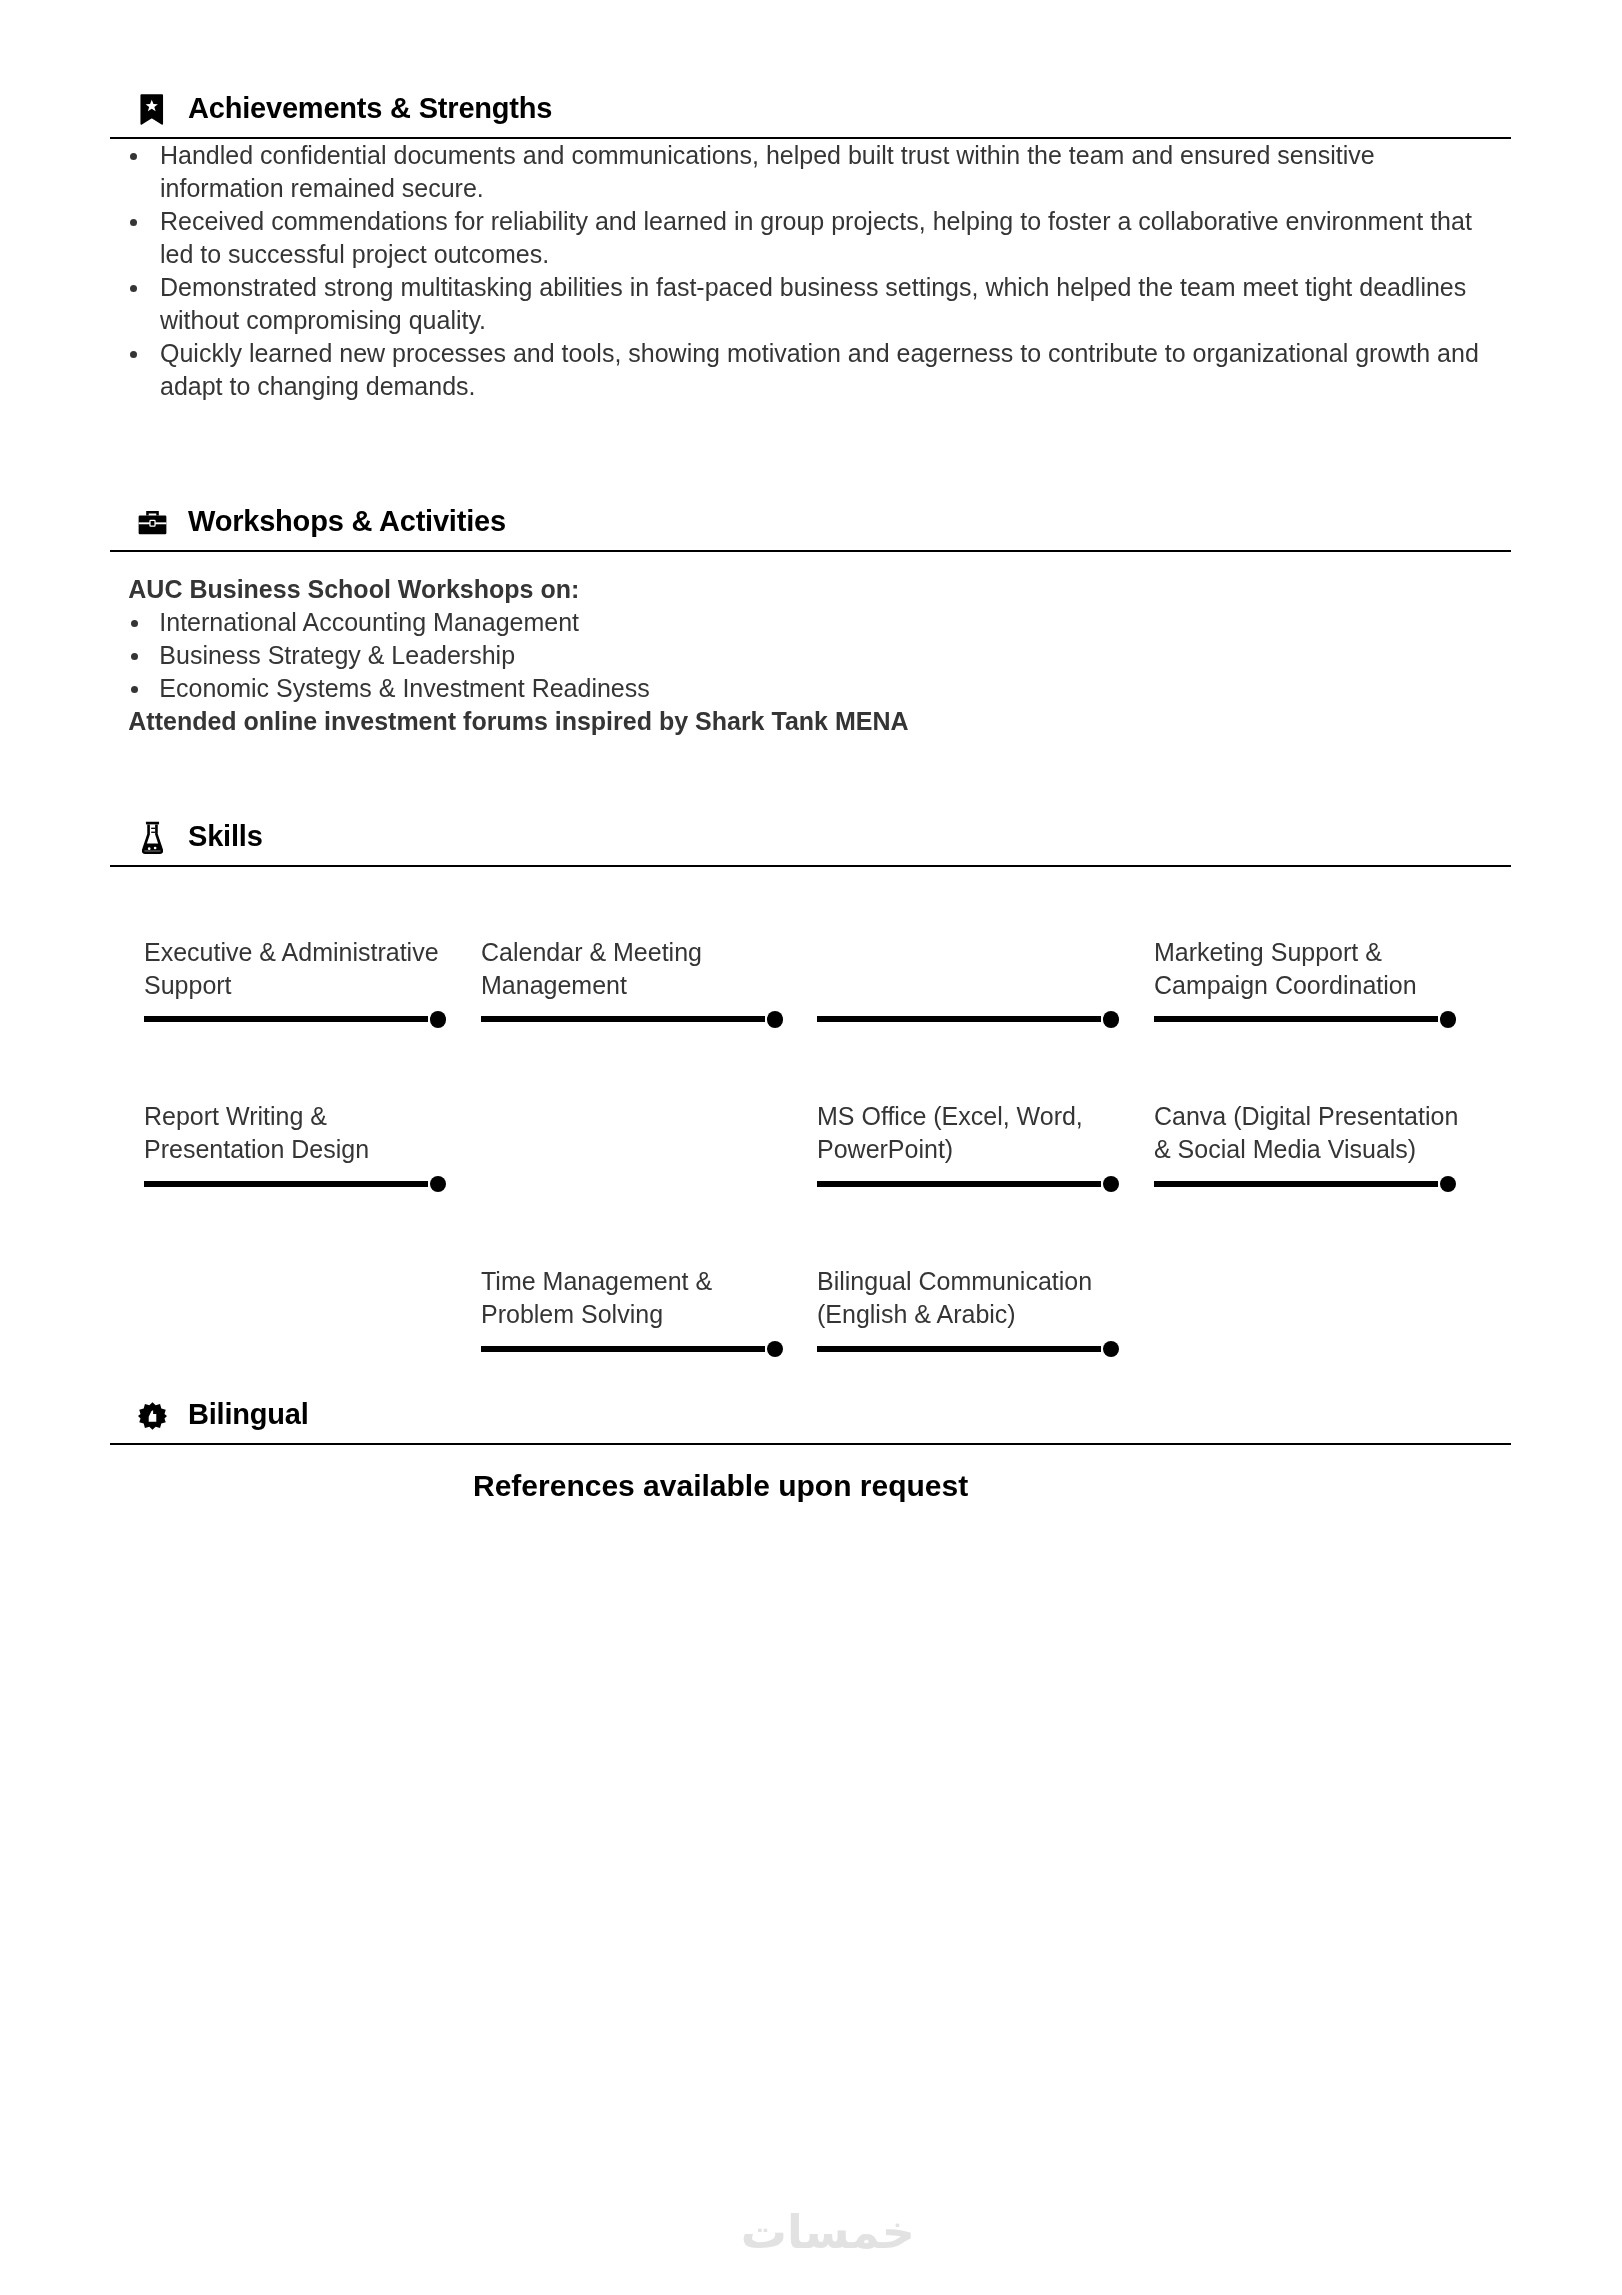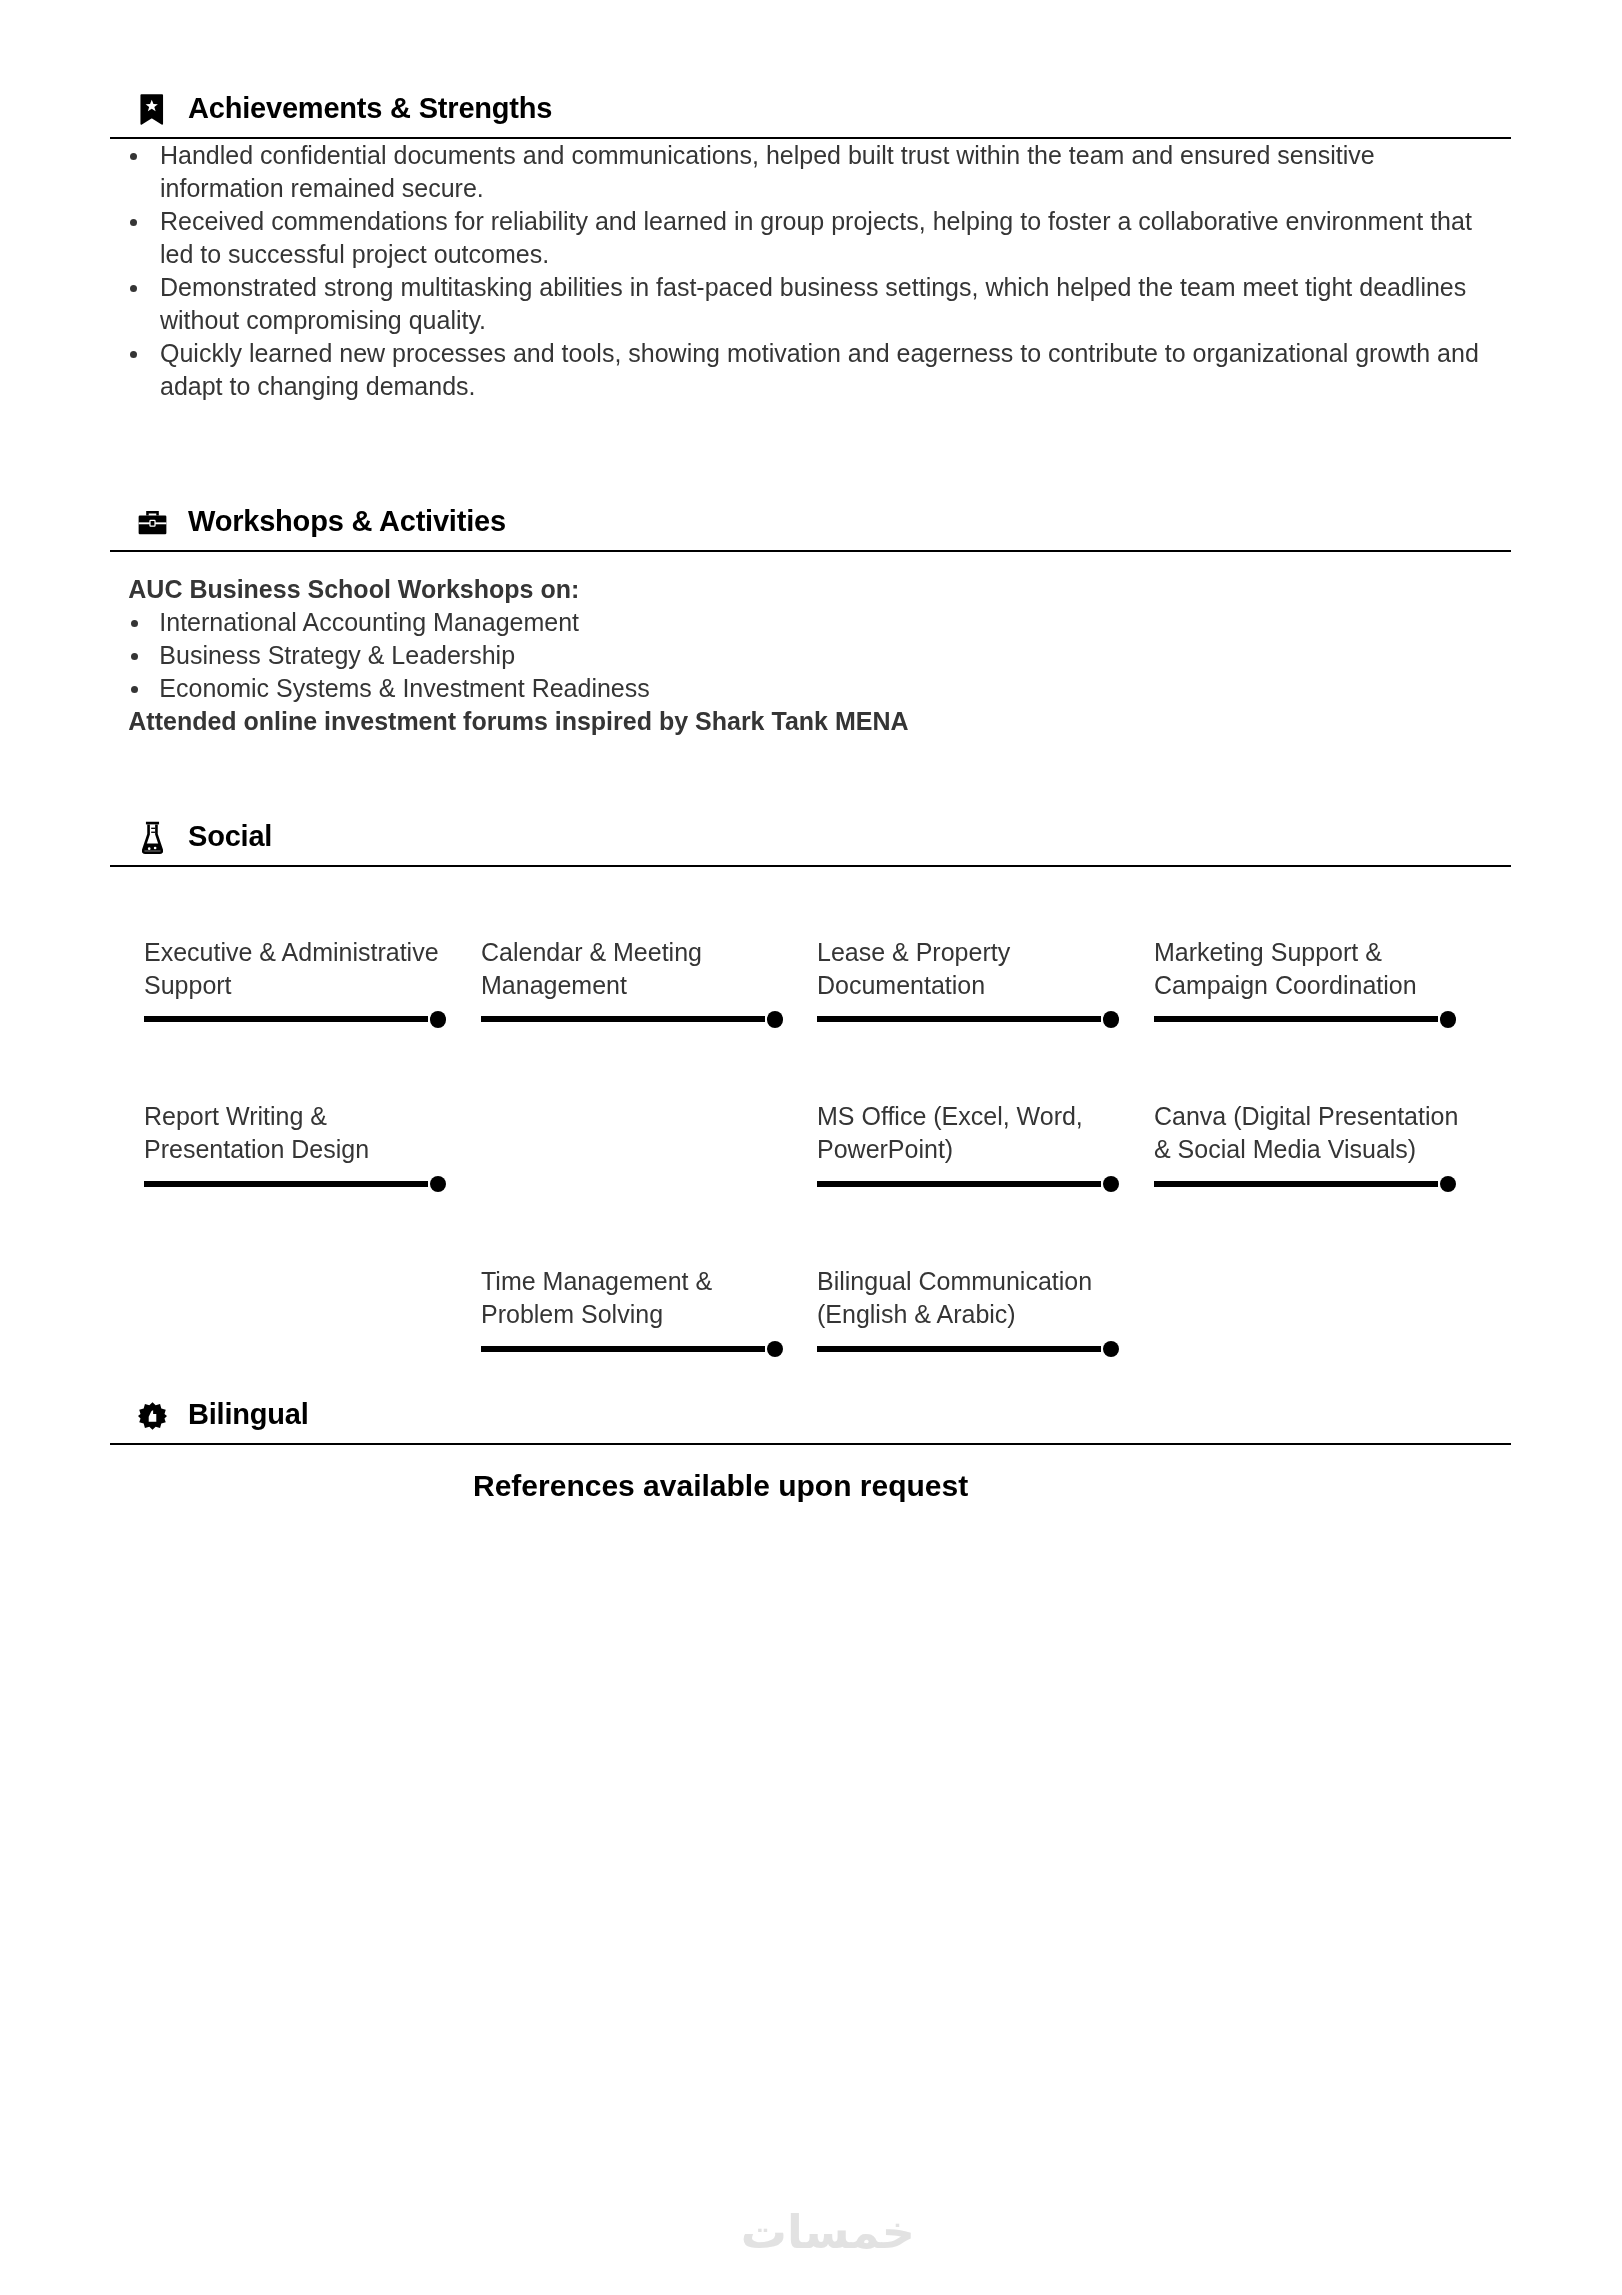--- a/index.html
+++ b/index.html
@@ -195,36 +195,35 @@
       <svg width="21" height="33" viewBox="0 0 32 50">
         <rect x="6" y="1" width="20" height="4" fill="#000"></rect>
         <path d="M10 5 V20 L2 44 Q1 48 5 48 H27 Q31 48 30 44 L22 20 V5" fill="none" stroke="#000" stroke-width="4"></path>
         <path d="M6 34 H26 L29 45 H3 Z" fill="#000"></path>
         <rect x="14" y="10" width="6" height="2" fill="#000"></rect>
         <rect x="14" y="16" width="6" height="2" fill="#000"></rect>
         <circle cx="11" cy="42" r="2" fill="#fff"></circle>
         <circle cx="20" cy="41" r="2" fill="#fff"></circle>
       </svg>
     </span>
-    <span class="title">Social</span>
+    <span class="title">Skills</span>
   </div>
   <div class="skills-grid">
 
     <div class="skill" style="left:34px; top:23.5px;">
       <div class="label">Executive &amp; Administrative Support</div>
       <div class="bar"></div>
       <div class="dot"></div>
     </div>
     <div class="skill" style="left:371px; top:23.5px;">
       <div class="label">Calendar &amp; Meeting Management</div>
       <div class="bar"></div>
       <div class="dot"></div>
     </div>
     <div class="skill" style="left:707px; top:23.5px;">
-      <div class="label">Lease &amp; Property Documentation</div>
       <div class="bar"></div>
       <div class="dot"></div>
     </div>
     <div class="skill" style="left:1044px; top:23.5px;">
       <div class="label">Marketing Support &amp; Campaign Coordination</div>
       <div class="bar"></div>
       <div class="dot"></div>
     </div>
 
     <div class="skill" style="left:34px; top:188px;">

